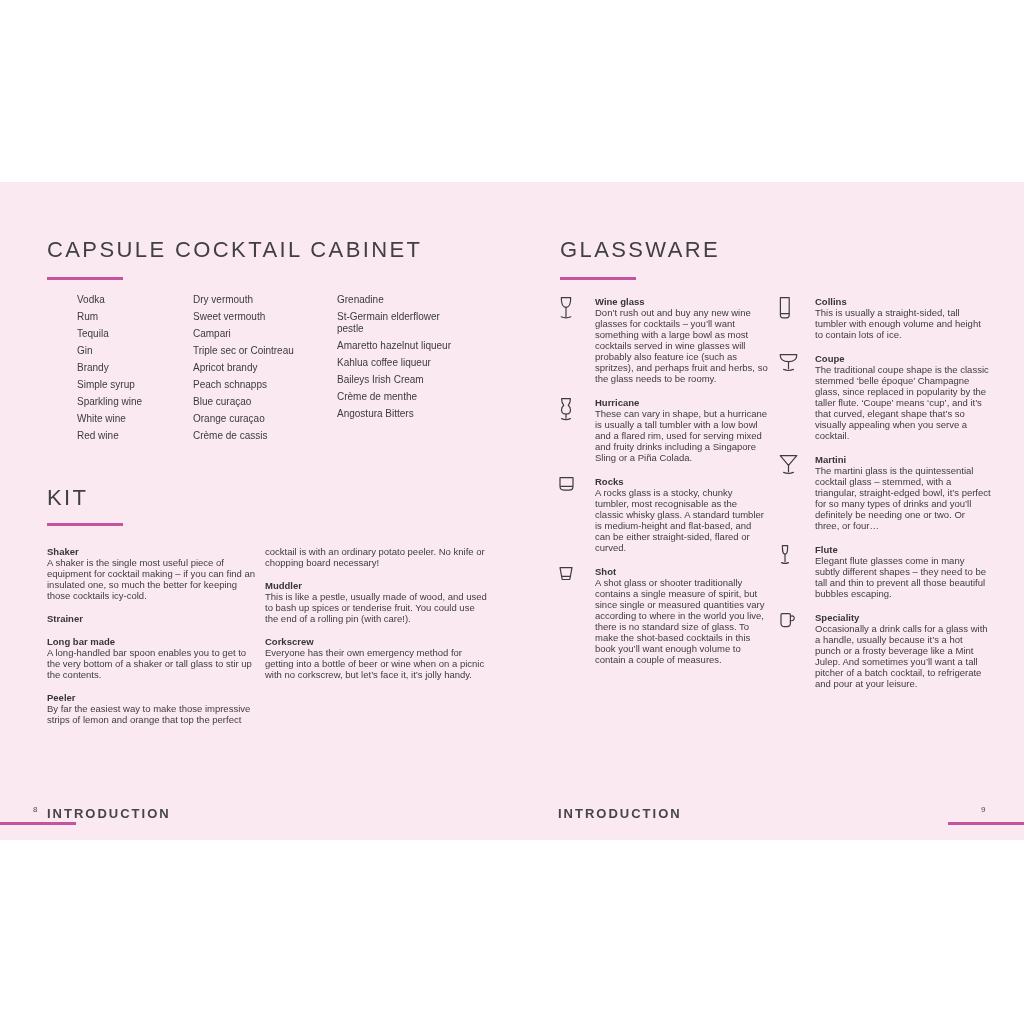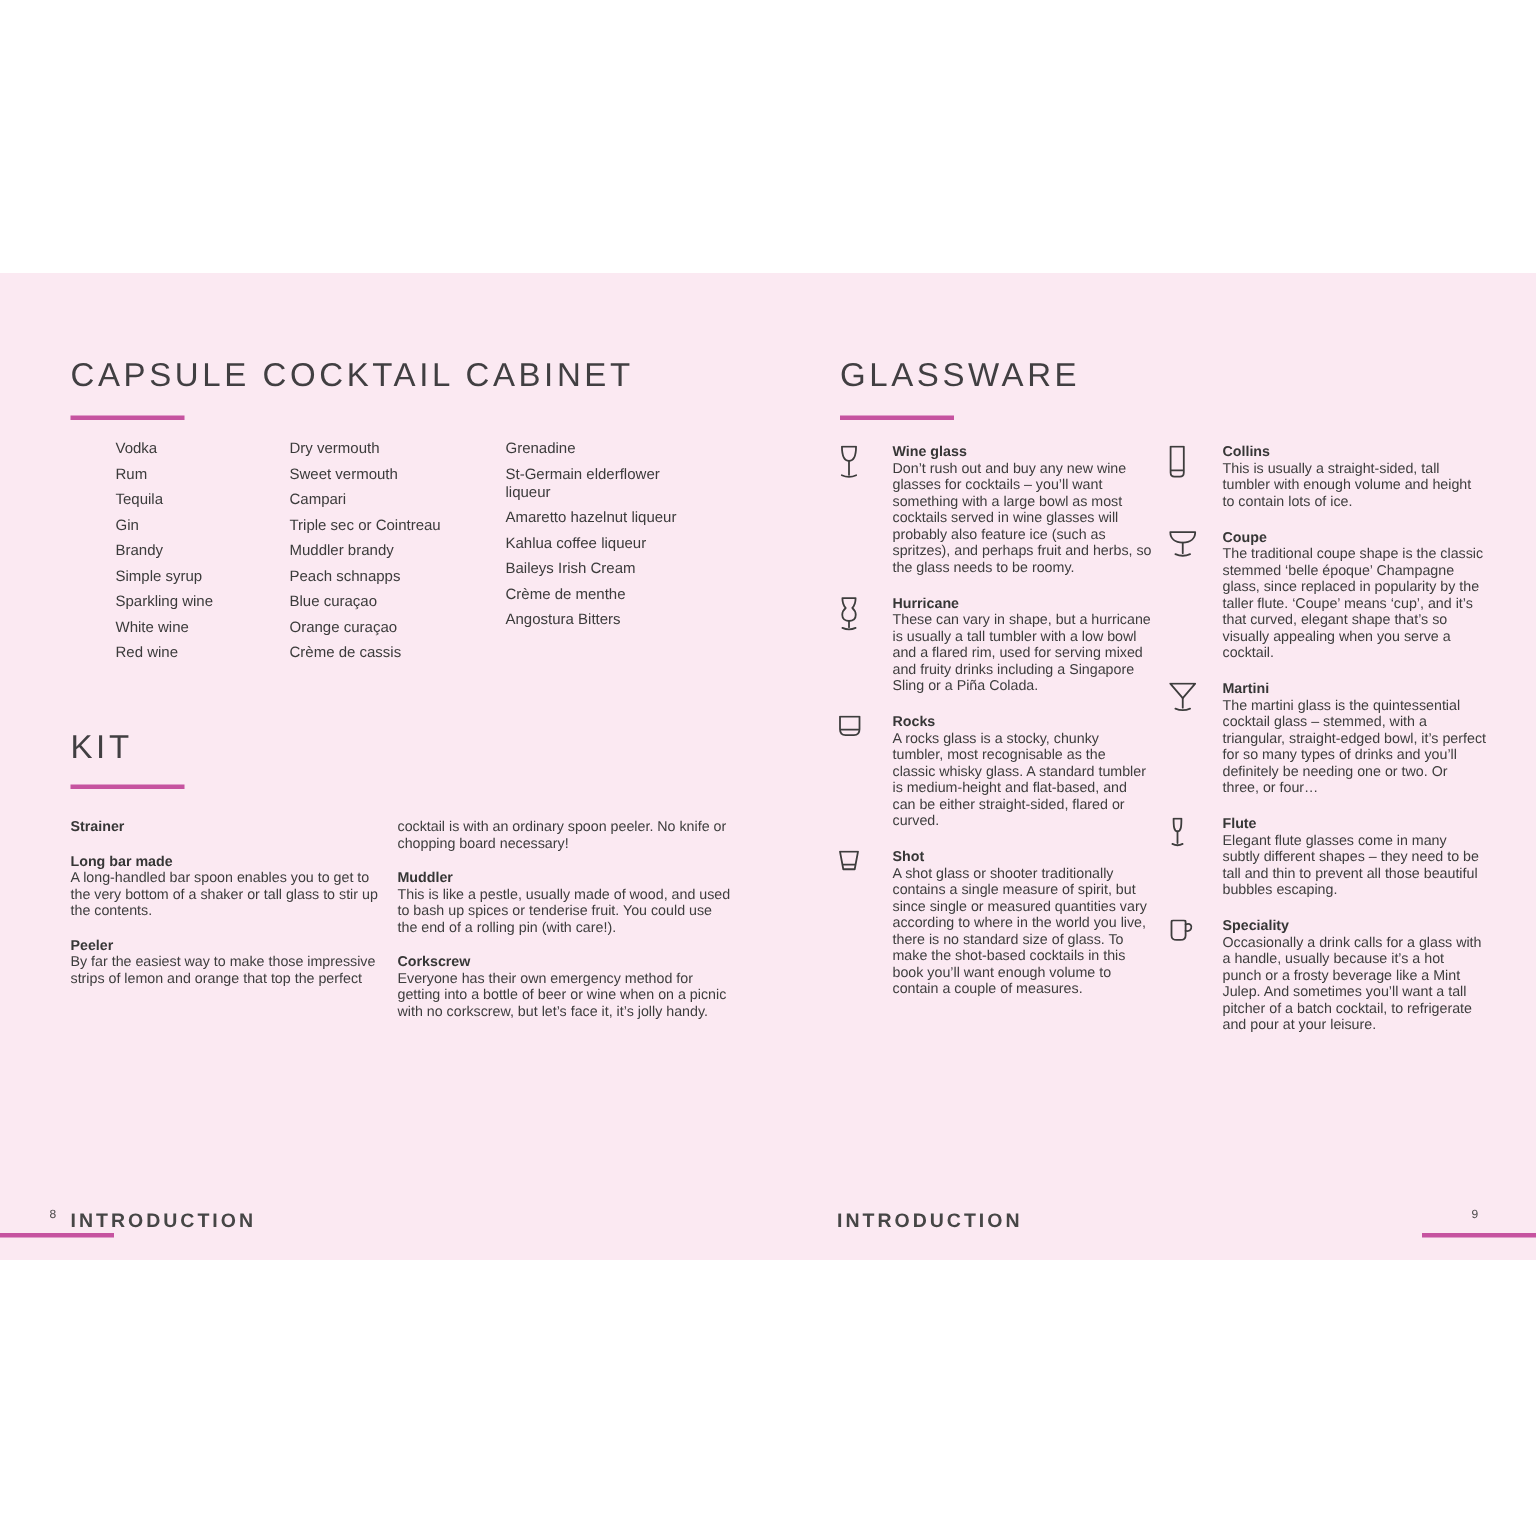--- a/index.html
+++ b/index.html
@@ -83,57 +83,61 @@
     <div class="ing-item">Sparkling wine</div>
     <div class="ing-item">White wine</div>
     <div class="ing-item">Red wine</div>
   </div>
 
   <div class="abs ing-col ing-col2">
     <div class="ing-item">Dry vermouth</div>
     <div class="ing-item">Sweet vermouth</div>
     <div class="ing-item">Campari</div>
     <div class="ing-item">Triple sec or Cointreau</div>
-    <div class="ing-item">Muddler brandy</div>
+    <div class="ing-item">Apricot brandy</div>
     <div class="ing-item">Peach schnapps</div>
     <div class="ing-item">Blue curaçao</div>
     <div class="ing-item">Orange curaçao</div>
     <div class="ing-item">Crème de cassis</div>
   </div>
 
   <div class="abs ing-col ing-col3">
     <div class="ing-item">Grenadine</div>
-    <div class="ing-item">St-Germain elderflower liqueur</div>
+    <div class="ing-item">St-Germain elderflower pestle</div>
     <div class="ing-item">Amaretto hazelnut liqueur</div>
     <div class="ing-item">Kahlua coffee liqueur</div>
     <div class="ing-item">Baileys Irish Cream</div>
     <div class="ing-item">Crème de menthe</div>
     <div class="ing-item">Angostura Bitters</div>
   </div>
 
   <div class="abs section-title title-kit">KIT</div>
   <div class="abs accent-rule rule-kit"></div>
 
   <div class="abs kit-col1">
     <div class="entry">
+      <div class="entry-heading">Shaker</div>
+      <div class="entry-body">A shaker is the single most useful piece of equipment for cocktail making – if you can find an insulated one, so much the better for keeping those cocktails icy-cold.</div>
+    </div>
+    <div class="entry">
       <div class="entry-heading">Strainer</div>
     </div>
     <div class="entry">
       <div class="entry-heading">Long bar made</div>
       <div class="entry-body">A long-handled bar spoon enables you to get to the very bottom of a shaker or tall glass to stir up the contents.</div>
     </div>
     <div class="entry">
       <div class="entry-heading">Peeler</div>
       <div class="entry-body">By far the easiest way to make those impressive strips of lemon and orange that top the perfect</div>
     </div>
   </div>
 
   <div class="abs kit-col2">
     <div class="entry">
-      <div class="entry-body">cocktail is with an ordinary spoon peeler. No knife or chopping board necessary!</div>
+      <div class="entry-body">cocktail is with an ordinary potato peeler. No knife or chopping board necessary!</div>
     </div>
     <div class="entry">
       <div class="entry-heading">Muddler</div>
       <div class="entry-body">This is like a pestle, usually made of wood, and used to bash up spices or tenderise fruit. You could use the end of a rolling pin (with care!).</div>
     </div>
     <div class="entry">
       <div class="entry-heading">Corkscrew</div>
       <div class="entry-body">Everyone has their own emergency method for getting into a bottle of beer or wine when on a picnic with no corkscrew, but let’s face it, it’s jolly handy.</div>
     </div>
   </div>

